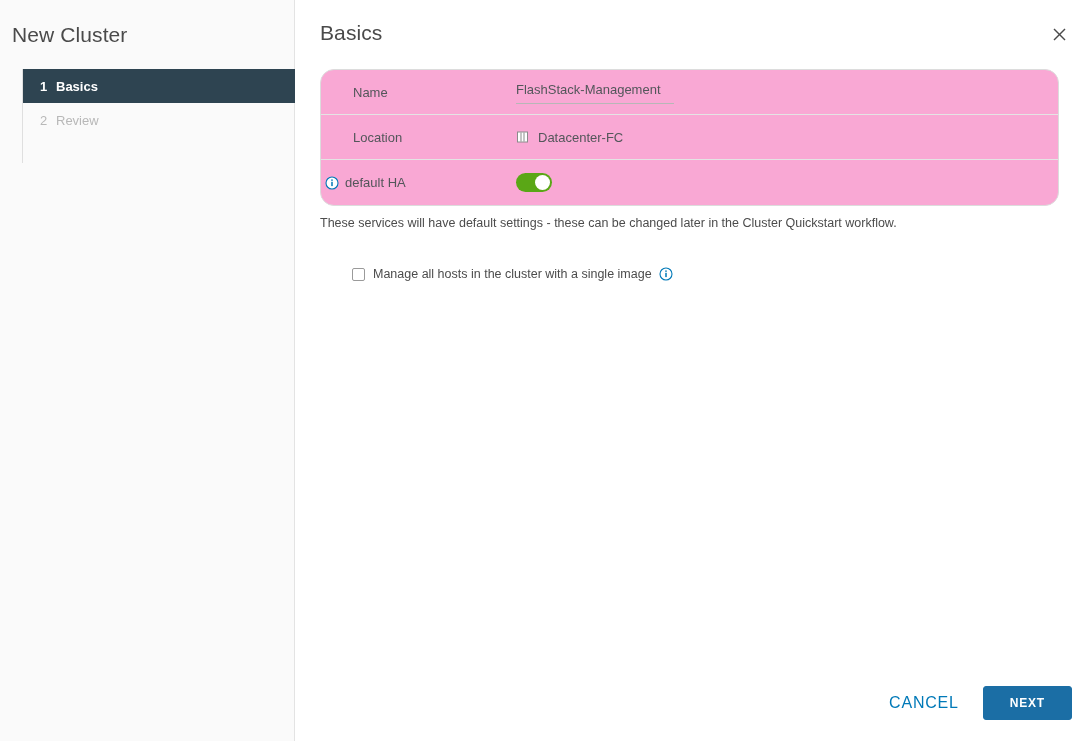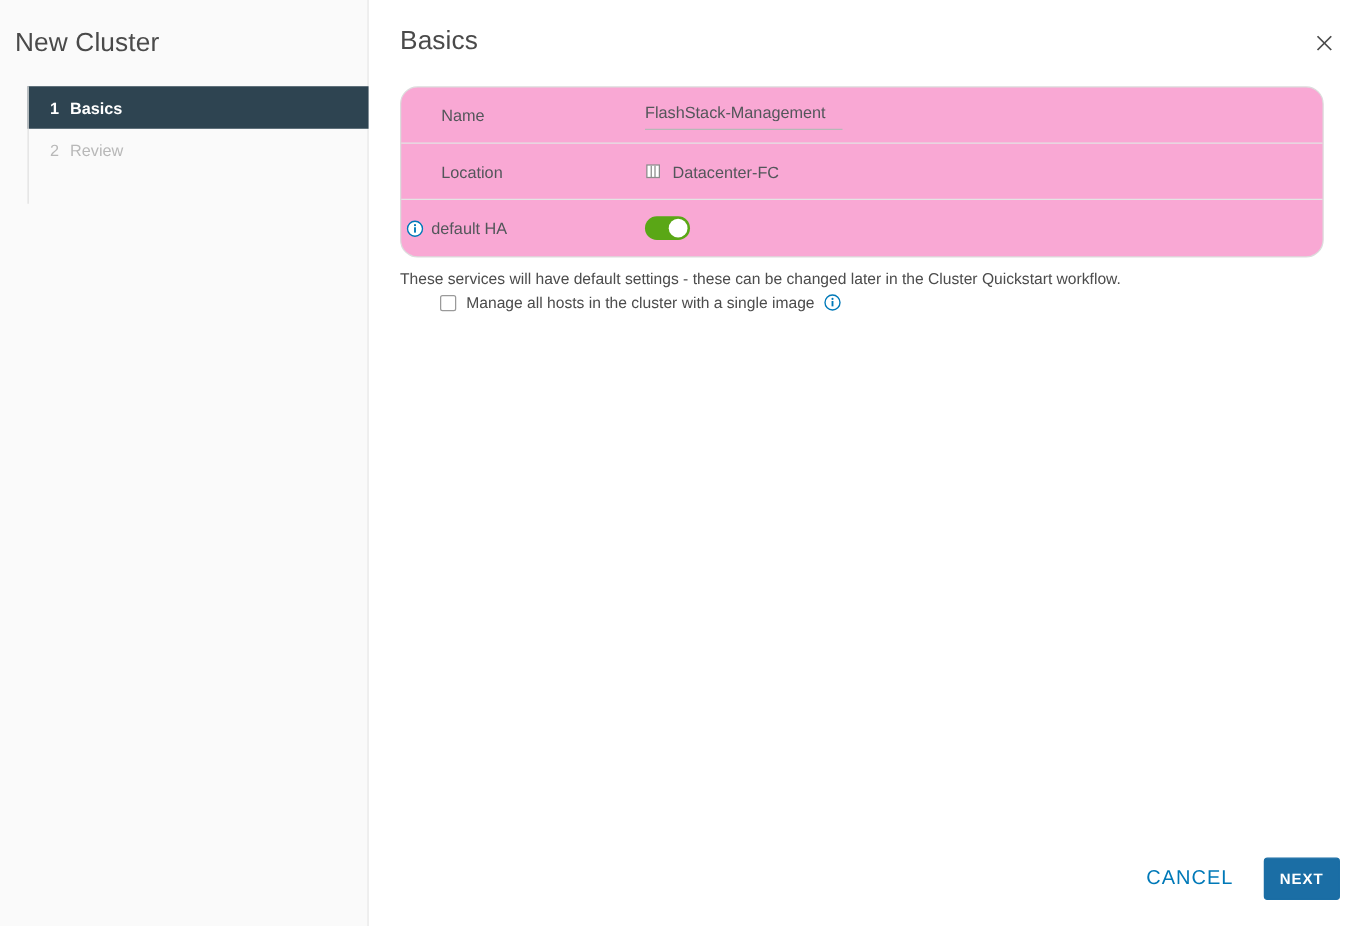--- a/index.html
+++ b/index.html
@@ -201,21 +201,21 @@
   .helper-text {
     font-size: 12.5px;
     color: #4c4c4c;
     margin-top: 9px;
     line-height: 16px;
   }
 
   .checkbox-row {
     display: flex;
     align-items: center;
-    margin-top: 4px;
+    margin-top: 36px;
     font-size: 12.5px;
     color: #4c4c4c;
     padding-left: 32px;
   }
   .checkbox-box {
     width: 13px;
     height: 13px;
     border: 1px solid #9a9a9a;
     border-radius: 2px;
     background: #ffffff;
@@ -245,21 +245,21 @@
     cursor: pointer;
   }
   .btn-next {
     background: #1b6ea5;
     border: 1px solid #1b6ea5;
     color: #ffffff;
     font-family: "Liberation Sans", sans-serif;
     font-size: 12px;
     font-weight: bold;
     letter-spacing: 0.8px;
-    padding: 9px 12px;
+    padding: 9px 26px;
     border-radius: 3px;
     margin-left: 10px;
     cursor: pointer;
   }
 </style>
 </head>
 <body>
 
 <div class="wizard">
 

